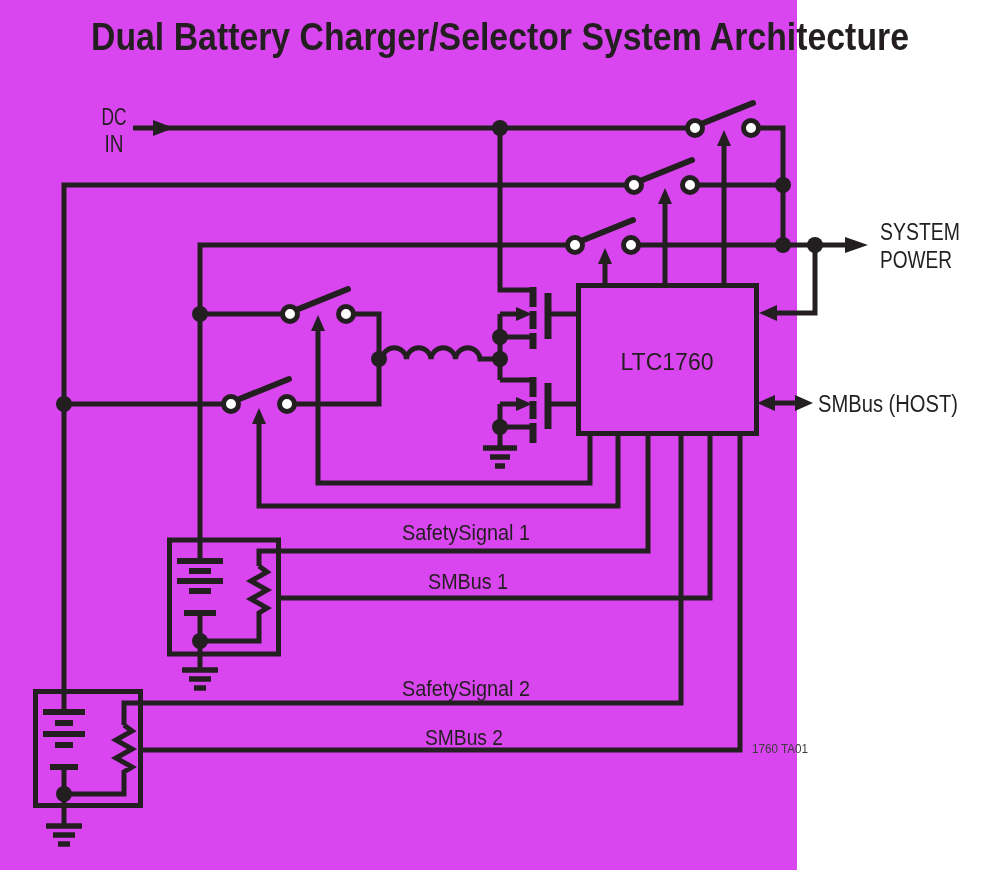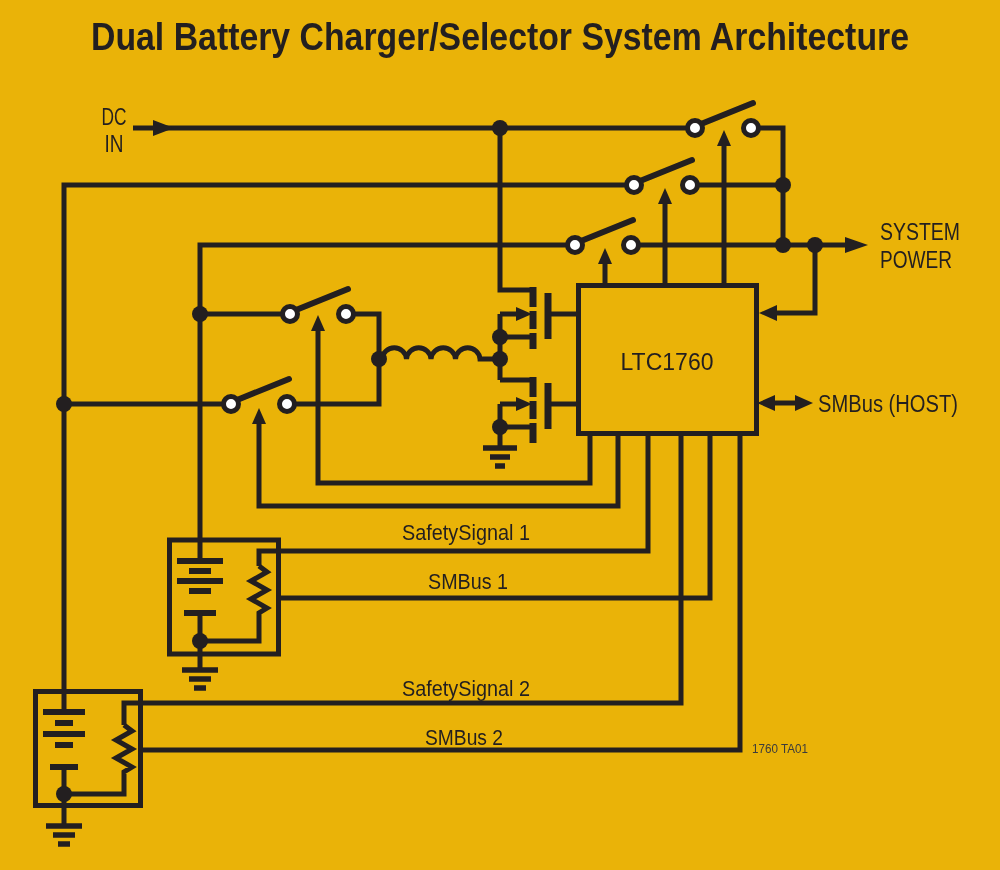--- a/index.html
+++ b/index.html
@@ -1,16 +1,16 @@
 <!DOCTYPE html>
 <html><head>
 <meta charset="utf-8">
 <style>
   html,body{margin:0;padding:0;background:#ffffff;}
-  .page{width:1000px;height:870px;position:relative;background:#eab308;}
+  .page{width:797px;height:870px;position:relative;background:#d946ef;}
   svg{display:block;}
   .w{stroke:#231f20;stroke-width:5;fill:none;stroke-linecap:butt;stroke-linejoin:miter;}
   .w55{stroke:#231f20;stroke-width:5.5;fill:none;}
   .bar{stroke:#231f20;stroke-width:6;fill:none;}
   .bar7{stroke:#231f20;stroke-width:7;fill:none;}
   .blade{stroke:#231f20;stroke-width:6;fill:none;stroke-linecap:round;}
   .dot{fill:#231f20;stroke:none;}
   .sc{fill:#ffffff;stroke:#231f20;stroke-width:5;}
   .ah{fill:#231f20;stroke:none;}
   .box{fill:none;stroke:#231f20;stroke-width:5;}

